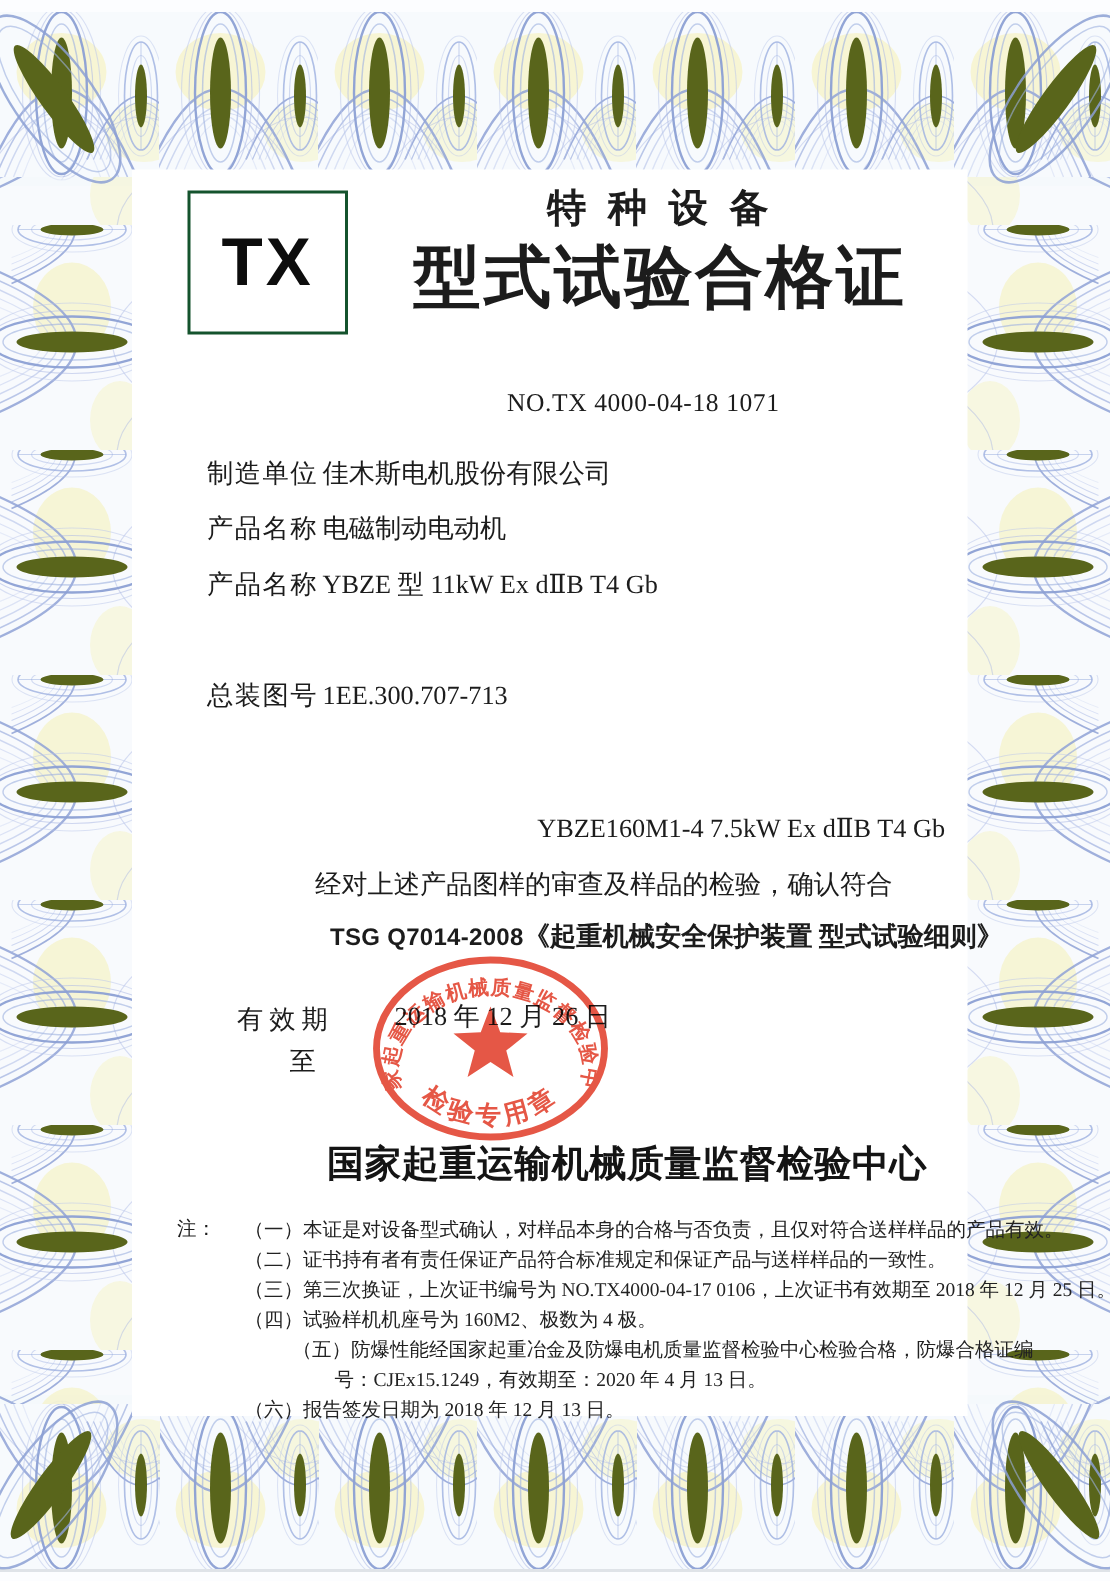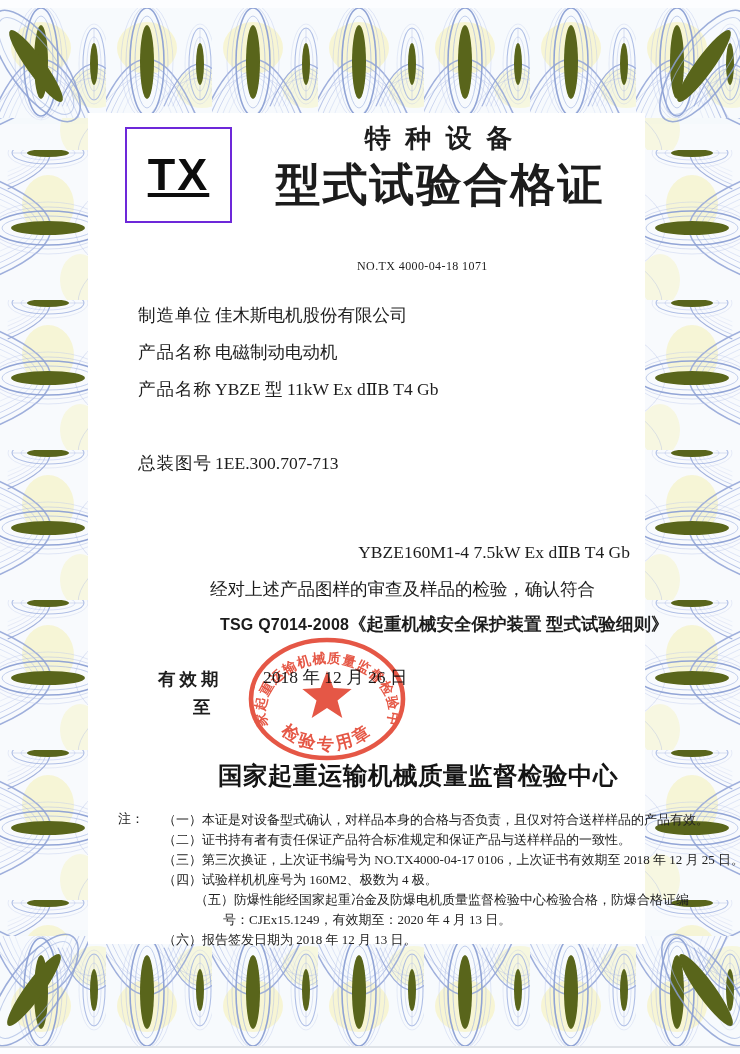--- a/index.html
+++ b/index.html
@@ -8,42 +8,42 @@
     background:#fbfdfe;color:#1c1c1c;
     font-family:"Liberation Serif","DejaVu Serif",serif;
   }
   .border-art{position:absolute;left:0;top:0;z-index:0;}
   .panel{
     position:absolute;left:88px;top:113px;width:557px;height:831px;
     background:#ffffff;z-index:1;
   }
   .tx-box{
     position:absolute;left:37px;top:14px;width:103px;height:92px;
-    border:2px solid #6d28d9;display:flex;align-items:center;justify-content:center;
+    border:2px solid #14532d;display:flex;align-items:center;justify-content:center;
     font-family:"Liberation Sans","DejaVu Sans",sans-serif;
-    font-weight:bold;font-size:45px;letter-spacing:2px;color:#0d0d0d;text-decoration:underline;
+    font-weight:bold;font-size:45px;letter-spacing:2px;color:#0d0d0d;
   }
   .category{
     position:absolute;left:205px;top:8px;width:295px;text-align:center;
     font-size:26px;font-weight:600;letter-spacing:4px;white-space:nowrap;
   }
   .cert-title{
     position:absolute;left:150px;top:42px;width:404px;text-align:center;
     font-size:45px;font-weight:bold;letter-spacing:2px;white-space:nowrap;
   }
-  .cert-no{position:absolute;left:250px;top:146px;font-size:12px;letter-spacing:.4px;white-space:nowrap;margin-left:19px;}
+  .cert-no{position:absolute;left:250px;top:146px;font-size:17px;letter-spacing:.4px;white-space:nowrap;}
   .row{position:absolute;left:50px;font-size:17.5px;white-space:nowrap;}
   .row .lbl{display:inline-block;width:77px;letter-spacing:1px;}
   .code{
     font-family:"Liberation Sans","DejaVu Sans",sans-serif;
     font-weight:bold;font-size:16px;letter-spacing:.2px;
   }
   .semibold{font-weight:600;}
   .cov-line{position:absolute;font-size:17.5px;white-space:nowrap;}
-  .validity-lbl{position:absolute;font-size:17.5px;letter-spacing:4px;white-space:nowrap;font-weight:bold;}
+  .validity-lbl{position:absolute;font-size:17.5px;letter-spacing:4px;white-space:nowrap;}
   .date-line{position:absolute;font-size:17.5px;white-space:nowrap;}
   .issuer{
     position:absolute;left:130px;top:646px;font-size:24.5px;font-weight:bold;
     letter-spacing:.5px;white-space:nowrap;color:#141414;
   }
   .notes-label{position:absolute;left:30px;top:697px;font-size:13px;}
   .notes{position:absolute;left:75px;top:697px;font-size:13px;line-height:20px;color:#222;}
   .note{white-space:nowrap;}
   .note.wrap{white-space:normal;width:472px;padding-left:28px;text-indent:-28px;margin-left:32px;}
   .stamp-svg{position:absolute;left:217px;top:609px;z-index:2;mix-blend-mode:multiply;opacity:.88;}

